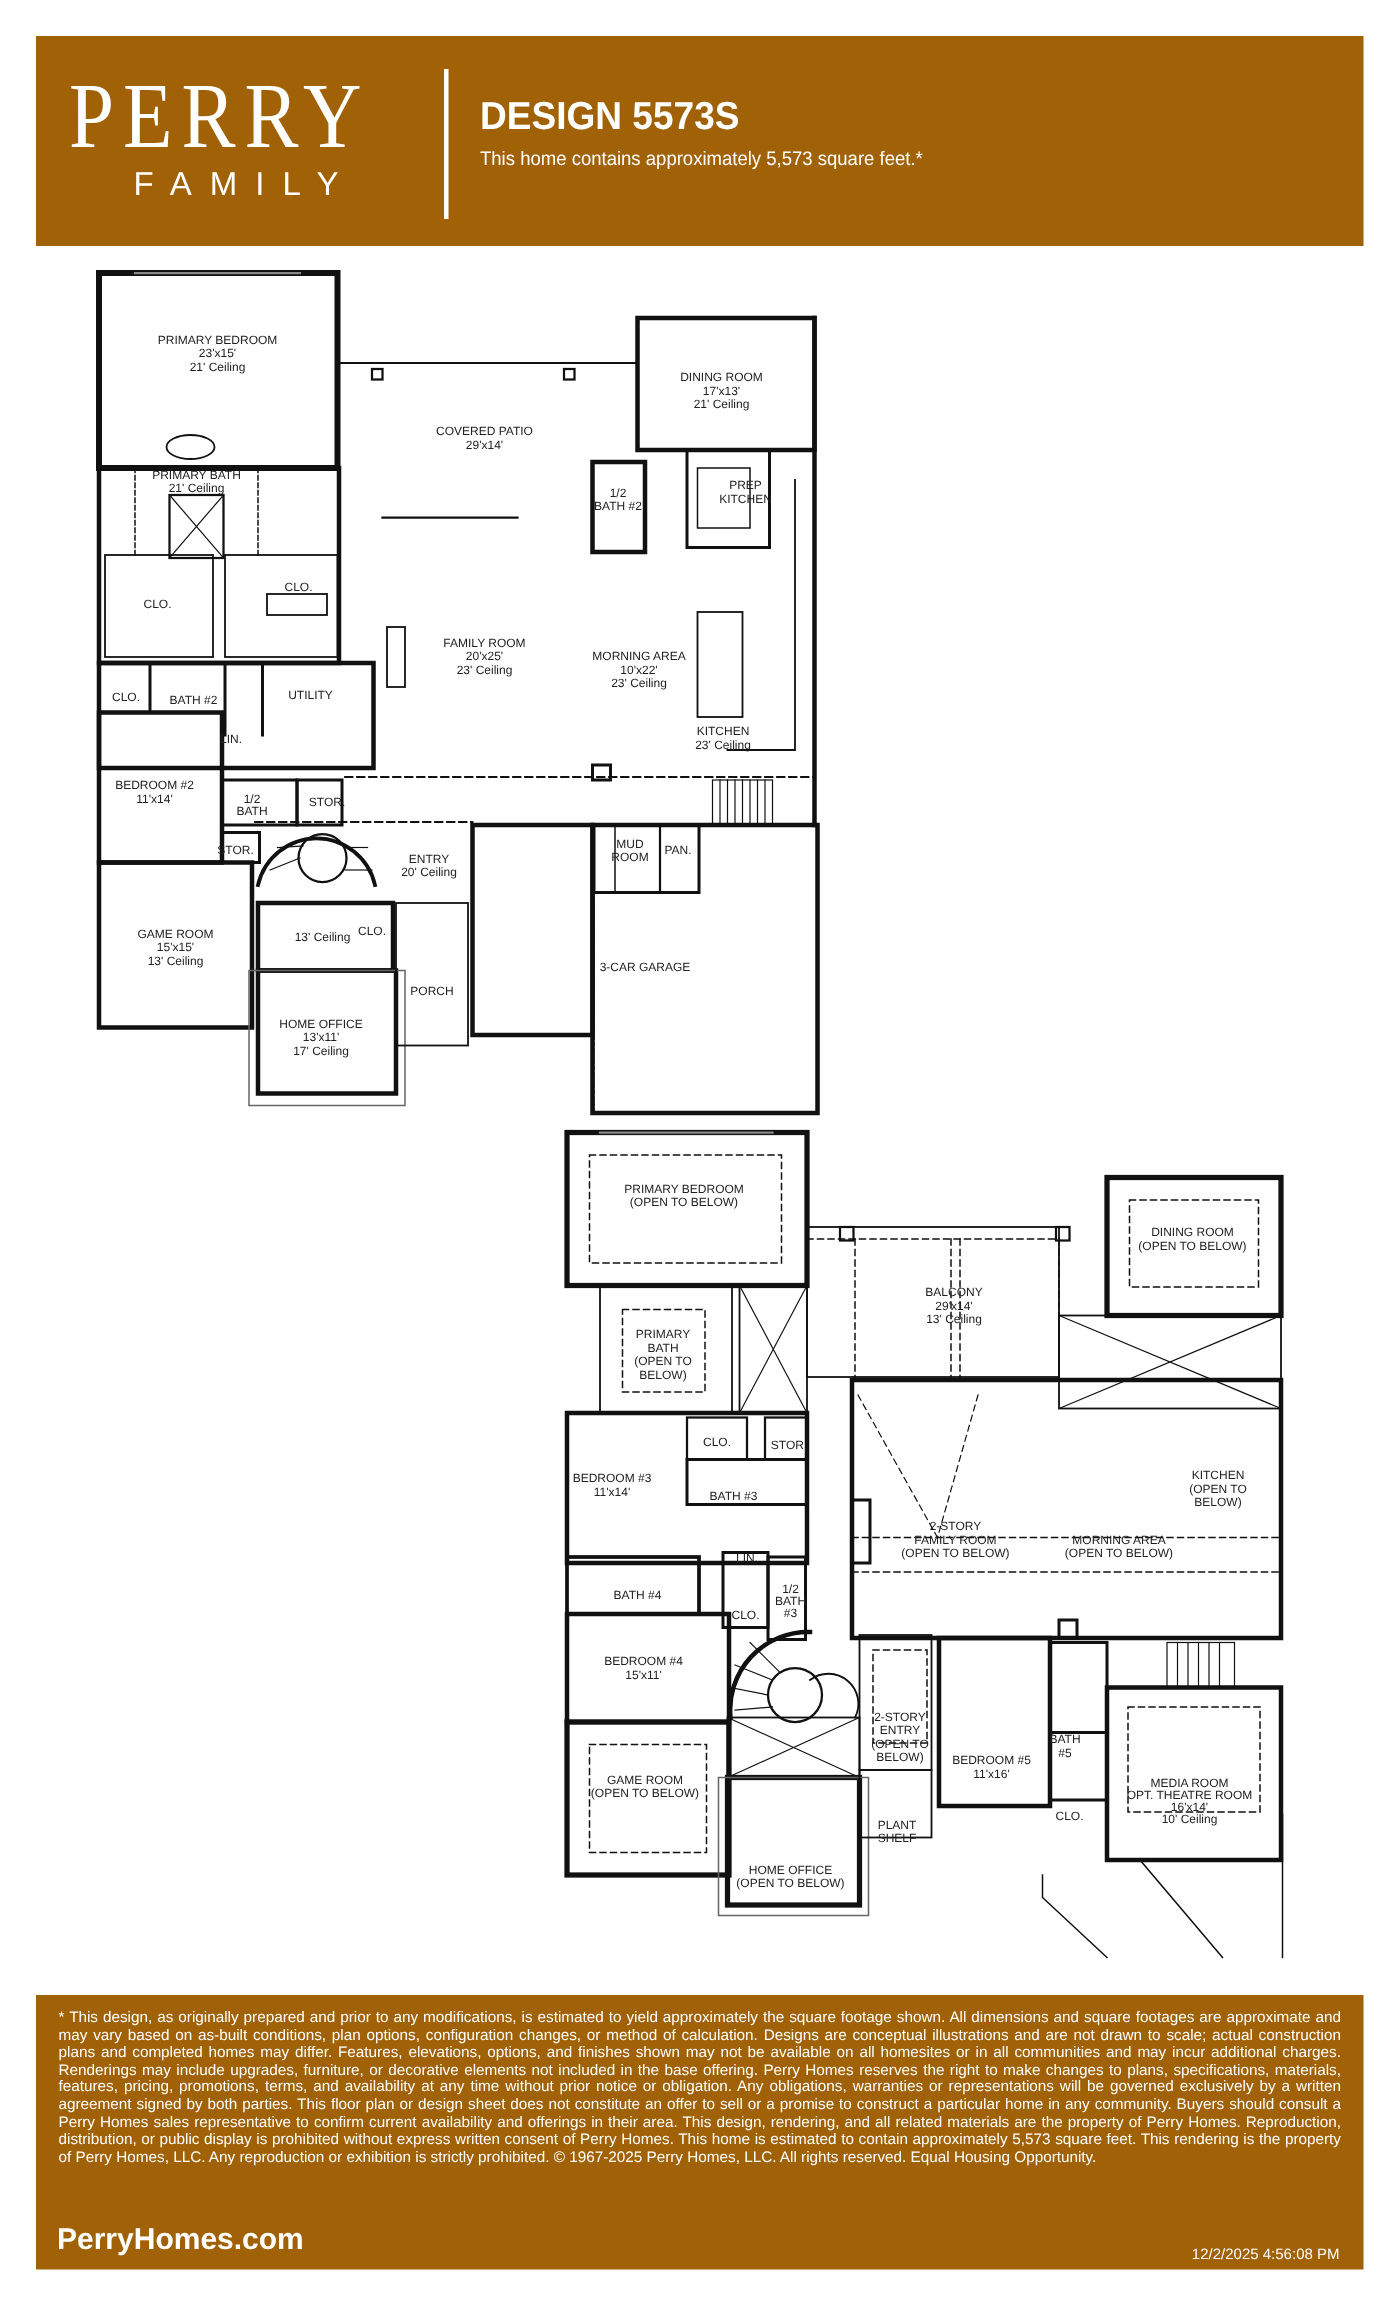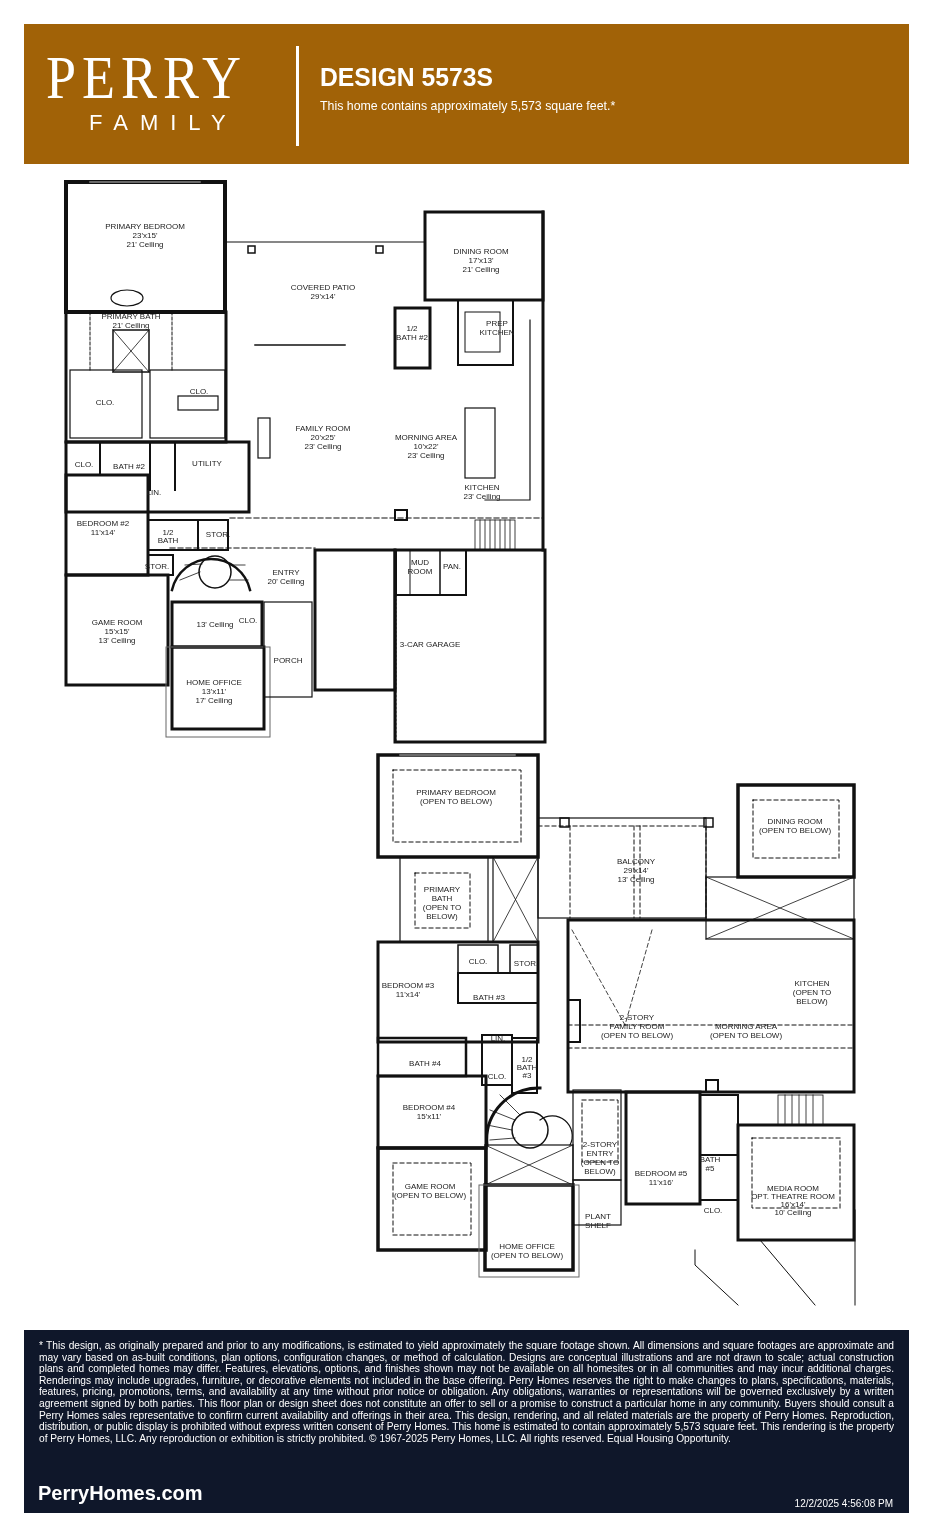--- a/index.html
+++ b/index.html
@@ -6,21 +6,21 @@
   body { width: 932px; height: 1536px; position: relative; overflow: hidden; font-family: "Liberation Sans", sans-serif; }
   .header { position: absolute; left: 24px; top: 24px; width: 885px; height: 140px; background: #a16207; color: #fff; }
   .logo-perry { position: absolute; left: 22px; top: 22px; font-family: "Liberation Serif", serif; font-size: 54px; letter-spacing: 6px; line-height: 1; transform: scaleY(1.15); transform-origin: top left; }
   .logo-homes { position: absolute; left: 65px; top: 88px; font-family: "Liberation Sans", sans-serif; font-size: 22px; letter-spacing: 12px; line-height: 1; }
   .header-divider { position: absolute; left: 272px; top: 22px; width: 3px; height: 100px; background: #fff; }
   .design-title { position: absolute; left: 296px; top: 38px; font-size: 26px; font-weight: bold; letter-spacing: 0px; transform: scaleX(0.95); transform-origin: left; }
   .design-sub { position: absolute; left: 296px; top: 74px; font-size: 13px; transform: scaleX(0.95); transform-origin: left; }
   .plan { position: absolute; left: 0; top: 170px; width: 784px; height: 1160px; }
   .plan svg { width: 932px; height: 1160px; }
   .room-label { font-family: "Liberation Sans", sans-serif; font-size: 8px; fill: #222; text-anchor: middle; }
-  .footer { position: absolute; left: 24px; top: 1330px; width: 885px; height: 183px; background: #0f172a; color: #fff; }
+  .footer { position: absolute; left: 24px; top: 1330px; width: 885px; height: 183px; background: #a16207; color: #fff; }
   .disclaimer { position: absolute; left: 15px; top: 10px; width: 855px; font-size: 10.2px; line-height: 11.6px; text-align: justify; }
   .site { position: absolute; left: 14px; top: 152px; font-size: 20px; font-weight: bold; }
   .stamp { position: absolute; right: 16px; top: 168px; font-size: 10px; }
 </style>
 </head>
 <body>
 
 <div class="header">
   <div class="logo-perry">PERRY</div>
   <div class="logo-homes">FAMILY</div>

